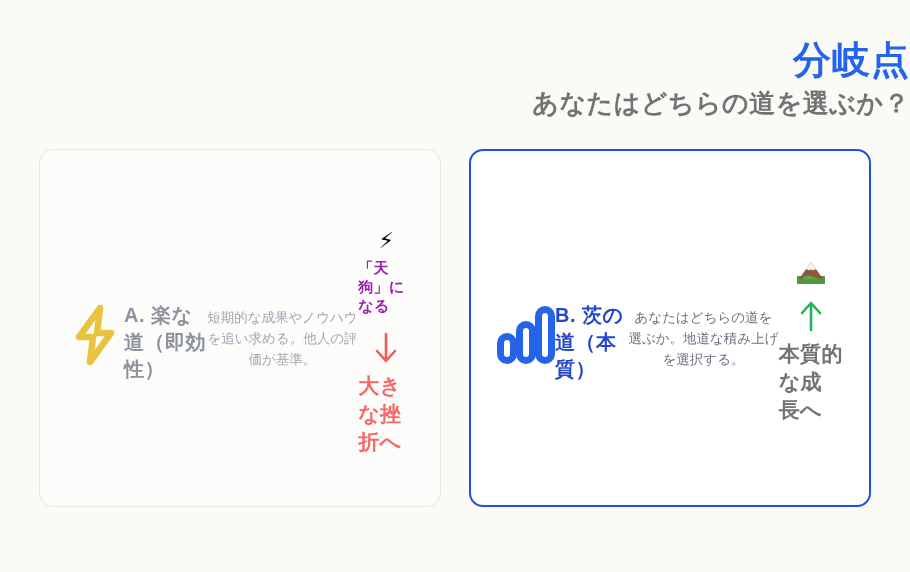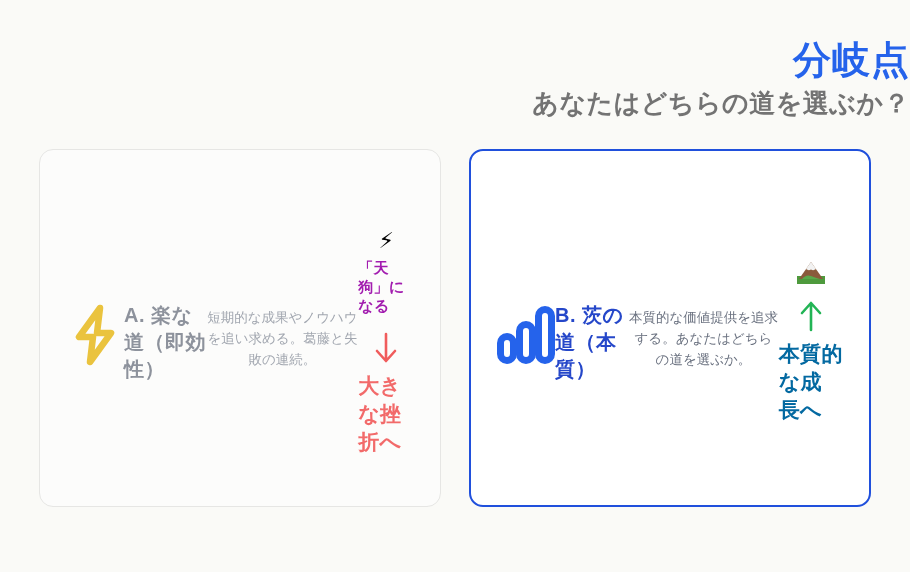--- a/index.html
+++ b/index.html
@@ -129,21 +129,21 @@
     align-items: center;
     justify-content: center;
   }
   .result-label {
     font-size: 21px;
     font-weight: bold;
     margin-top: 8px;
     letter-spacing: 0.3px;
   }
   .card-a .result-label { color: #F26A6A; }
-  .card-b .result-label { color: #0369a1; }
+  .card-b .result-label { color: #737373; }
 </style>
 </head>
 <body>
 
 <div class="page">
 
   <div class="header">
     <div class="main-title">分岐点</div>
     <div class="sub-title">あなたはどちらの道を選ぶか？</div>
   </div>
@@ -153,21 +153,21 @@
     <div class="card card-a">
 
       <div class="big-icon">
         <svg width="58" height="62" viewBox="0 0 58 62" fill="none" xmlns="http://www.w3.org/2000/svg">
           <path d="M34 4 L13 33 H27 L24 58 L45 29 H31 Z" stroke="#EAC33E" stroke-width="6.5" stroke-linejoin="round" stroke-linecap="round" fill="none"></path>
         </svg>
       </div>
 
       <div class="card-title">A. 楽な道（即効性）</div>
 
-      <div class="card-desc">短期的な成果やノウハウを追い求める。葛藤と失敗の連続。</div>
+      <div class="card-desc">短期的な成果やノウハウを追い求める。他人の評価が基準。</div>
 
       <div class="outcome">
         <div class="outcome-emoji">⚡</div>
         <div class="outcome-label">「天狗」になる</div>
         <div class="arrow">
           <svg width="26" height="32" viewBox="0 0 26 32" fill="none" xmlns="http://www.w3.org/2000/svg">
             <path d="M13 2 V27 M4 19 L13 29 L22 19" stroke="#F05C5C" stroke-width="2.6" stroke-linecap="round" stroke-linejoin="round" fill="none"></path>
           </svg>
         </div>
         <div class="result-label">大きな挫折へ</div>
@@ -180,21 +180,21 @@
       <div class="big-icon">
         <svg width="58" height="60" viewBox="0 0 58 60" fill="none" xmlns="http://www.w3.org/2000/svg">
           <rect x="3.5" y="31.5" width="13" height="24" rx="6.5" stroke="#2563EB" stroke-width="7"></rect>
           <rect x="22.5" y="19.5" width="13" height="36" rx="6.5" stroke="#2563EB" stroke-width="7"></rect>
           <rect x="41.5" y="4.5" width="13" height="51" rx="6.5" stroke="#2563EB" stroke-width="7"></rect>
         </svg>
       </div>
 
       <div class="card-title">B. 茨の道（本質）</div>
 
-      <div class="card-desc">本質的な価値提供を追求する。あなたはどちらの道を選ぶか。</div>
+      <div class="card-desc">あなたはどちらの道を選ぶか。地道な積み上げを選択する。</div>
 
       <div class="outcome">
         <div class="outcome-emoji">
           <svg width="28" height="24" viewBox="0 0 28 24" xmlns="http://www.w3.org/2000/svg">
             <rect x="0" y="16" width="28" height="8" fill="#4E9A3D"></rect>
             <path d="M14 2 L26 19 H2 Z" fill="#8A5A3B"></path>
             <path d="M14 2 L19 9 Q16.5 11 14 9.5 Q11.5 11 9 9 Z" fill="#F2F2F2"></path>
             <path d="M5 19 Q9 14 14 16 Q19 18 23 19 Z" fill="#5AA84A"></path>
           </svg>
         </div>

